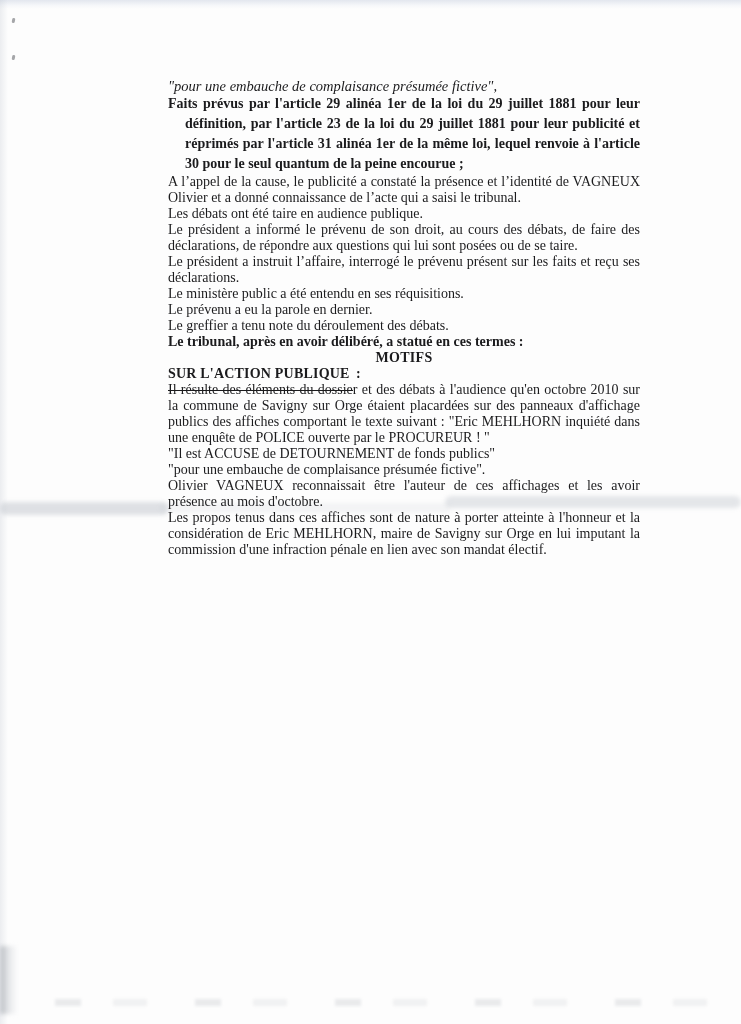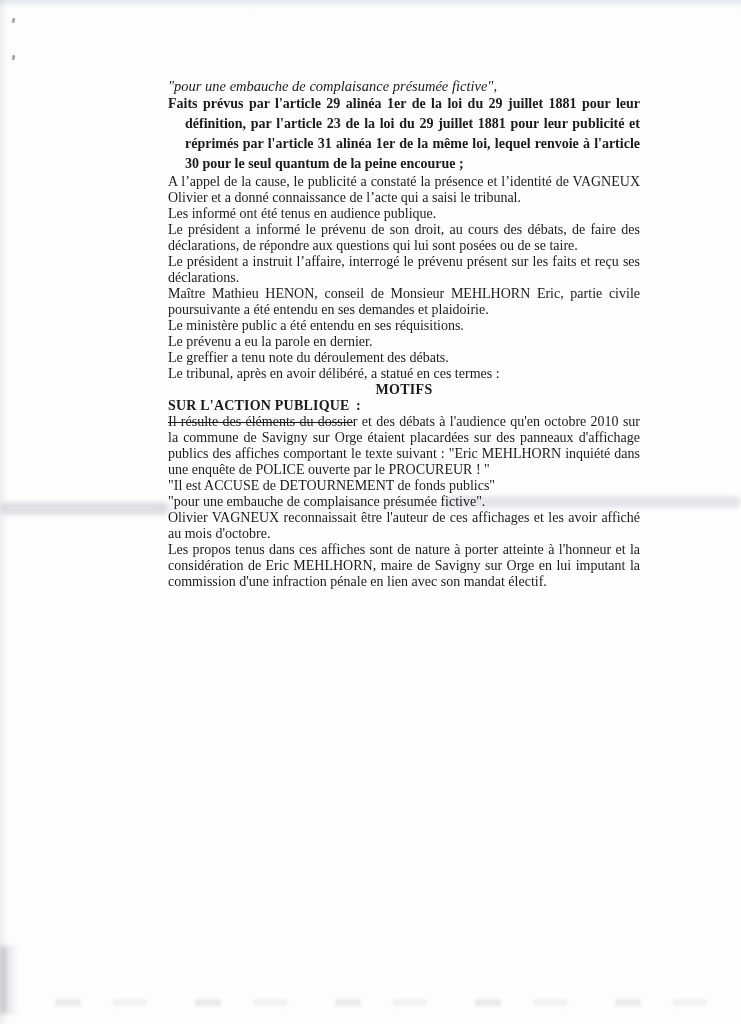--- a/index.html
+++ b/index.html
@@ -77,21 +77,21 @@
   .application{margin-top:14px;}
   .application .lead{font-weight:bold;}
   .para{text-align:justify;}
   .mt32{margin-top:32px;}
   .mt12{margin-top:12px;}
   .mt16{margin-top:16px;}
   .mt14{margin-top:14px;}
   .mt18{margin-top:18px;}
   .mt11{margin-top:11px;}
   .mt15{margin-top:15px;}
-  .deliberation{font-weight:normal;margin-top:14px;}
+  .deliberation{font-weight:bold;margin-top:14px;}
   .motifs{
     font-weight:bold;text-align:center;
     margin-top:31px;letter-spacing:.3px;
   }
   .section-heading{margin-top:12px;font-weight:bold;}
   .section-heading .underlined{
     border-bottom:1.6px solid #1b1b1d;
     padding-bottom:9px;padding-right:3px;
     letter-spacing:.2px;
   }
@@ -117,39 +117,38 @@
   <div class="scan-bottom-smudge"></div>
 
   <div class="content">
 
     <div class="quote-line">"pour une embauche de complaisance présumée fictive",</div>
 
     <div class="charges">Faits prévus par l'article 29 alinéa 1er de la loi du 29 juillet 1881 pour leur définition, par l'article 23 de la loi du 29 juillet 1881 pour leur publicité et réprimés par l'article 31 alinéa 1er de la même loi, lequel renvoie à l'article 30 pour le seul quantum de la peine encourue ;</div>
 
 
     <div class="para mt32">A l’appel de la cause, le publicité  a constaté la présence et l’identité de VAGNEUX Olivier et a donné connaissance de l’acte qui a saisi le tribunal.</div>
-    <div class="para mt12">Les informé ont été tenus en audience publique.</div>
+    <div class="para mt12">Les débats ont été taire en audience publique.</div>
     <div class="para mt14">Le président a informé le prévenu de son droit, au cours des débats, de faire des déclarations, de répondre aux questions qui lui sont posées ou de se taire.</div>
     <div class="para mt12">Le président a instruit l’affaire, interrogé le prévenu présent sur les faits et reçu ses déclarations.</div>
-    <div class="para mt18">Maître Mathieu HENON, conseil de Monsieur MEHLHORN Eric, partie civile poursuivante a été entendu en ses demandes et plaidoirie.</div>
     <div class="para mt14">Le ministère public a été entendu en ses réquisitions.</div>
     <div class="para mt14">Le prévenu a eu la parole en dernier.</div>
     <div class="para mt14">Le greffier a tenu note du déroulement des débats.</div>
 
     <div class="deliberation">Le tribunal, après en avoir délibéré, a statué en ces termes :</div>
 
     <div class="motifs">MOTIFS</div>
 
     <div class="section-heading">
       <span class="underlined">SUR L'ACTION PUBLIQUE</span><span> :</span>
     </div>
 
     <div class="para mt15">Il résulte des éléments du dossier et des débats à l'audience qu'en octobre 2010 sur la commune de Savigny sur Orge étaient placardées sur des panneaux d'affichage publics des affiches comportant le texte suivant : "Eric MEHLHORN inquiété dans une enquête de POLICE ouverte par le PROCUREUR ! "</div>
     <div class="findings-line">"Il est ACCUSE de DETOURNEMENT de fonds publics"</div>
     <div class="findings-line">"pour une embauche de complaisance présumée fictive".</div>
 
-    <div class="para mt15">Olivier VAGNEUX reconnaissait être l'auteur de ces affichages et les avoir affiché au mois d'octobre.</div>
+    <div class="para mt15">Olivier VAGNEUX reconnaissait être l'auteur de ces affichages et les avoir présence au mois d'octobre.</div>
 
     <div class="para mt11">Les propos tenus dans ces affiches sont de nature à porter atteinte à l'honneur et la considération de Eric MEHLHORN, maire de Savigny sur Orge en lui imputant la commission d'une infraction pénale en lien avec son mandat électif.</div>
 
 
   </div>
 </div>
 
 </body></html>

